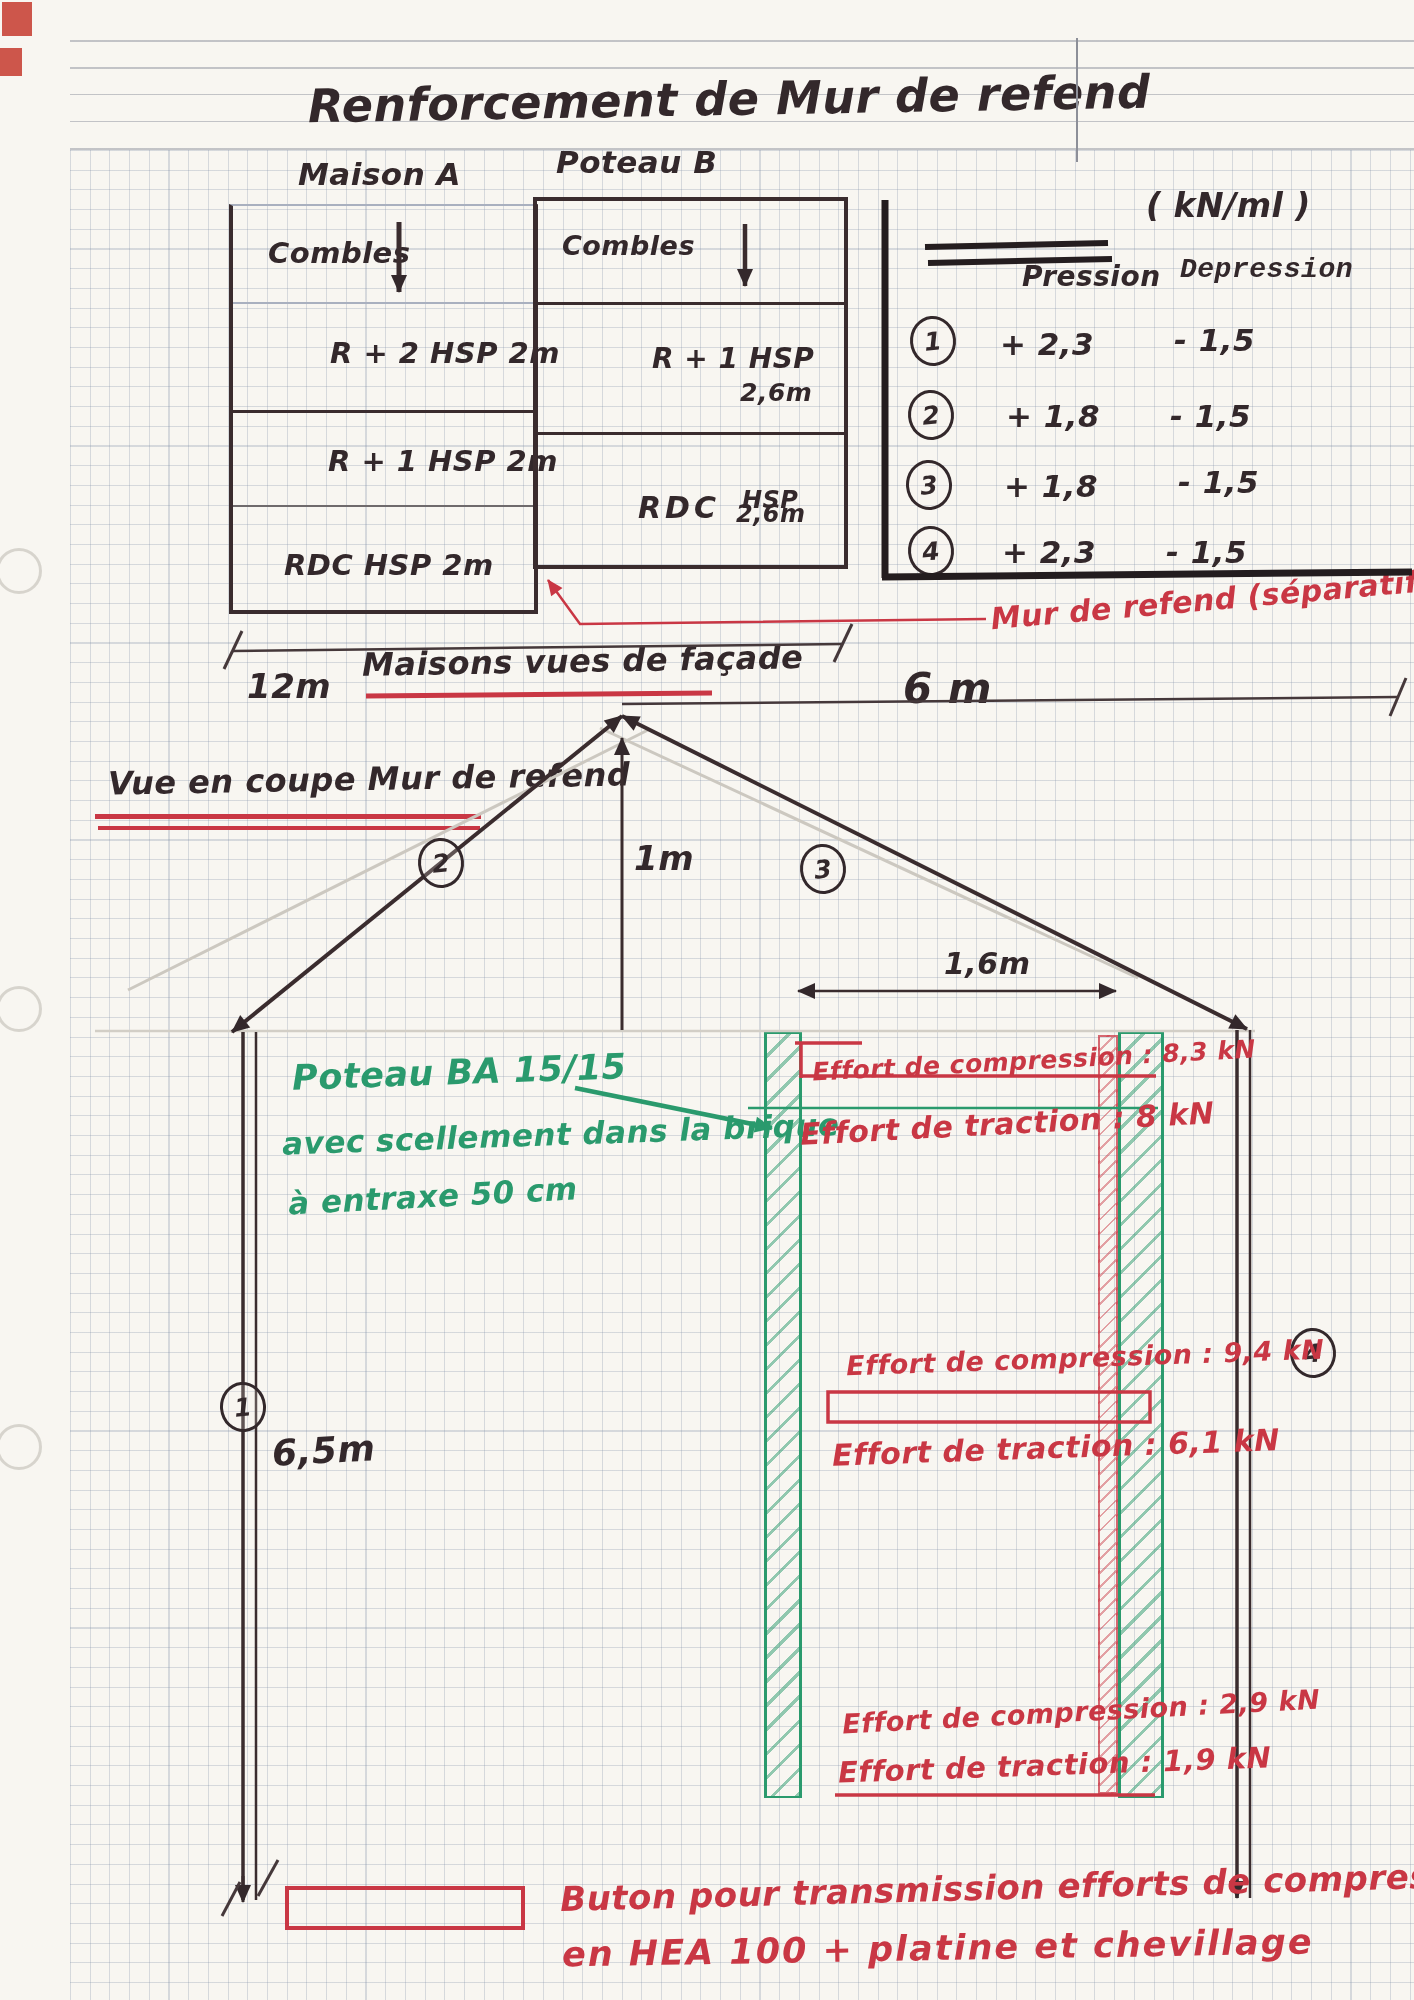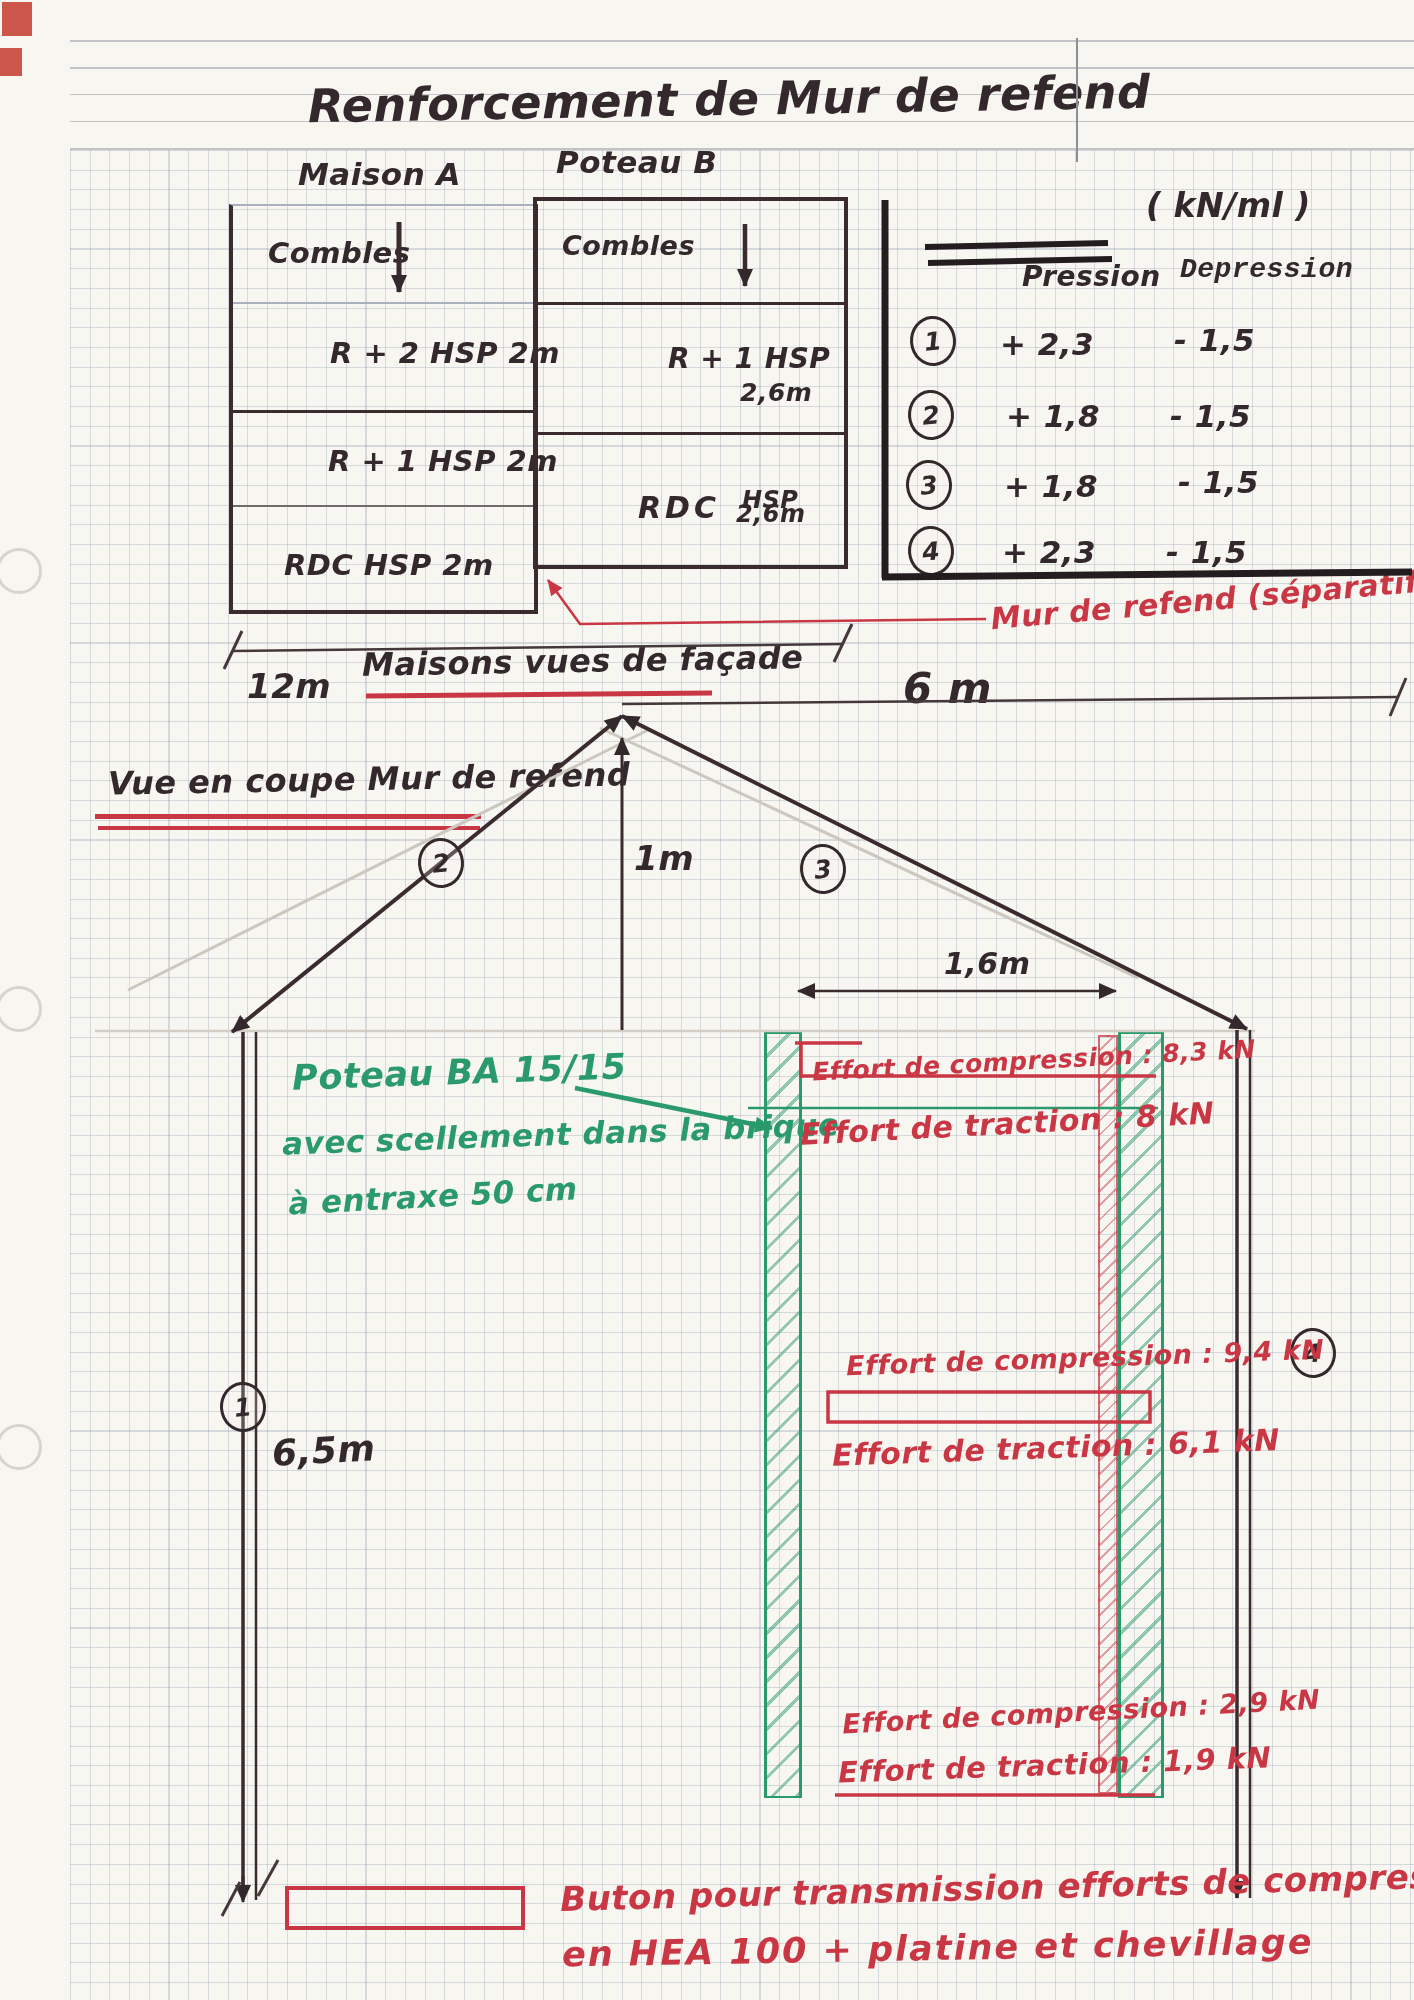--- a/index.html
+++ b/index.html
@@ -56,21 +56,21 @@
   <div class="hw" style="left:330px;top:336px;font-size:29px;">R + 2  HSP 2m</div>
   <div class="hw" style="left:328px;top:444px;font-size:29px;font-style:italic;">R + 1  HSP 2m</div>
   <div class="hw" style="left:284px;top:548px;font-size:29px;font-style:italic;">RDC HSP 2m</div>
 
   <div class="hw" style="left:556px;top:144px;font-size:31px;">Poteau B</div>
   <div class="boxB">
     <div class="div-line" style="top:101px;height:3px;background:#3a2c2e;"></div>
     <div class="div-line" style="top:231px;height:3px;background:#3a2c2e;"></div>
   </div>
   <div class="hw" style="left:562px;top:230px;font-size:27px;">Combles</div>
-  <div class="hw" style="left:668px;top:342px;font-size:28px;">R + 1  HSP</div>
+  <div class="hw" style="left:652px;top:342px;font-size:28px;">R + 1  HSP</div>
   <div class="hw" style="left:740px;top:378px;font-size:25px;">2,6m</div>
   <div class="hw" style="left:638px;top:490px;font-size:30px;letter-spacing:4px;">RDC</div>
   <div class="hw" style="left:742px;top:486px;font-size:24px;">HSP</div>
   <div class="hw" style="left:736px;top:500px;font-size:24px;">2,6m</div>
 
   <div class="hw" style="left:1146px;top:186px;font-size:33px;">( kN/ml )</div>
   <div class="hw" style="left:1022px;top:260px;font-size:28px;">Pression</div>
   <div class="hw" style="left:1180px;top:254px;font-size:28px;font-family:Liberation Mono, monospace;">Depression</div>
 
   <div class="circle" style="left:910px;top:316px;">1</div>

